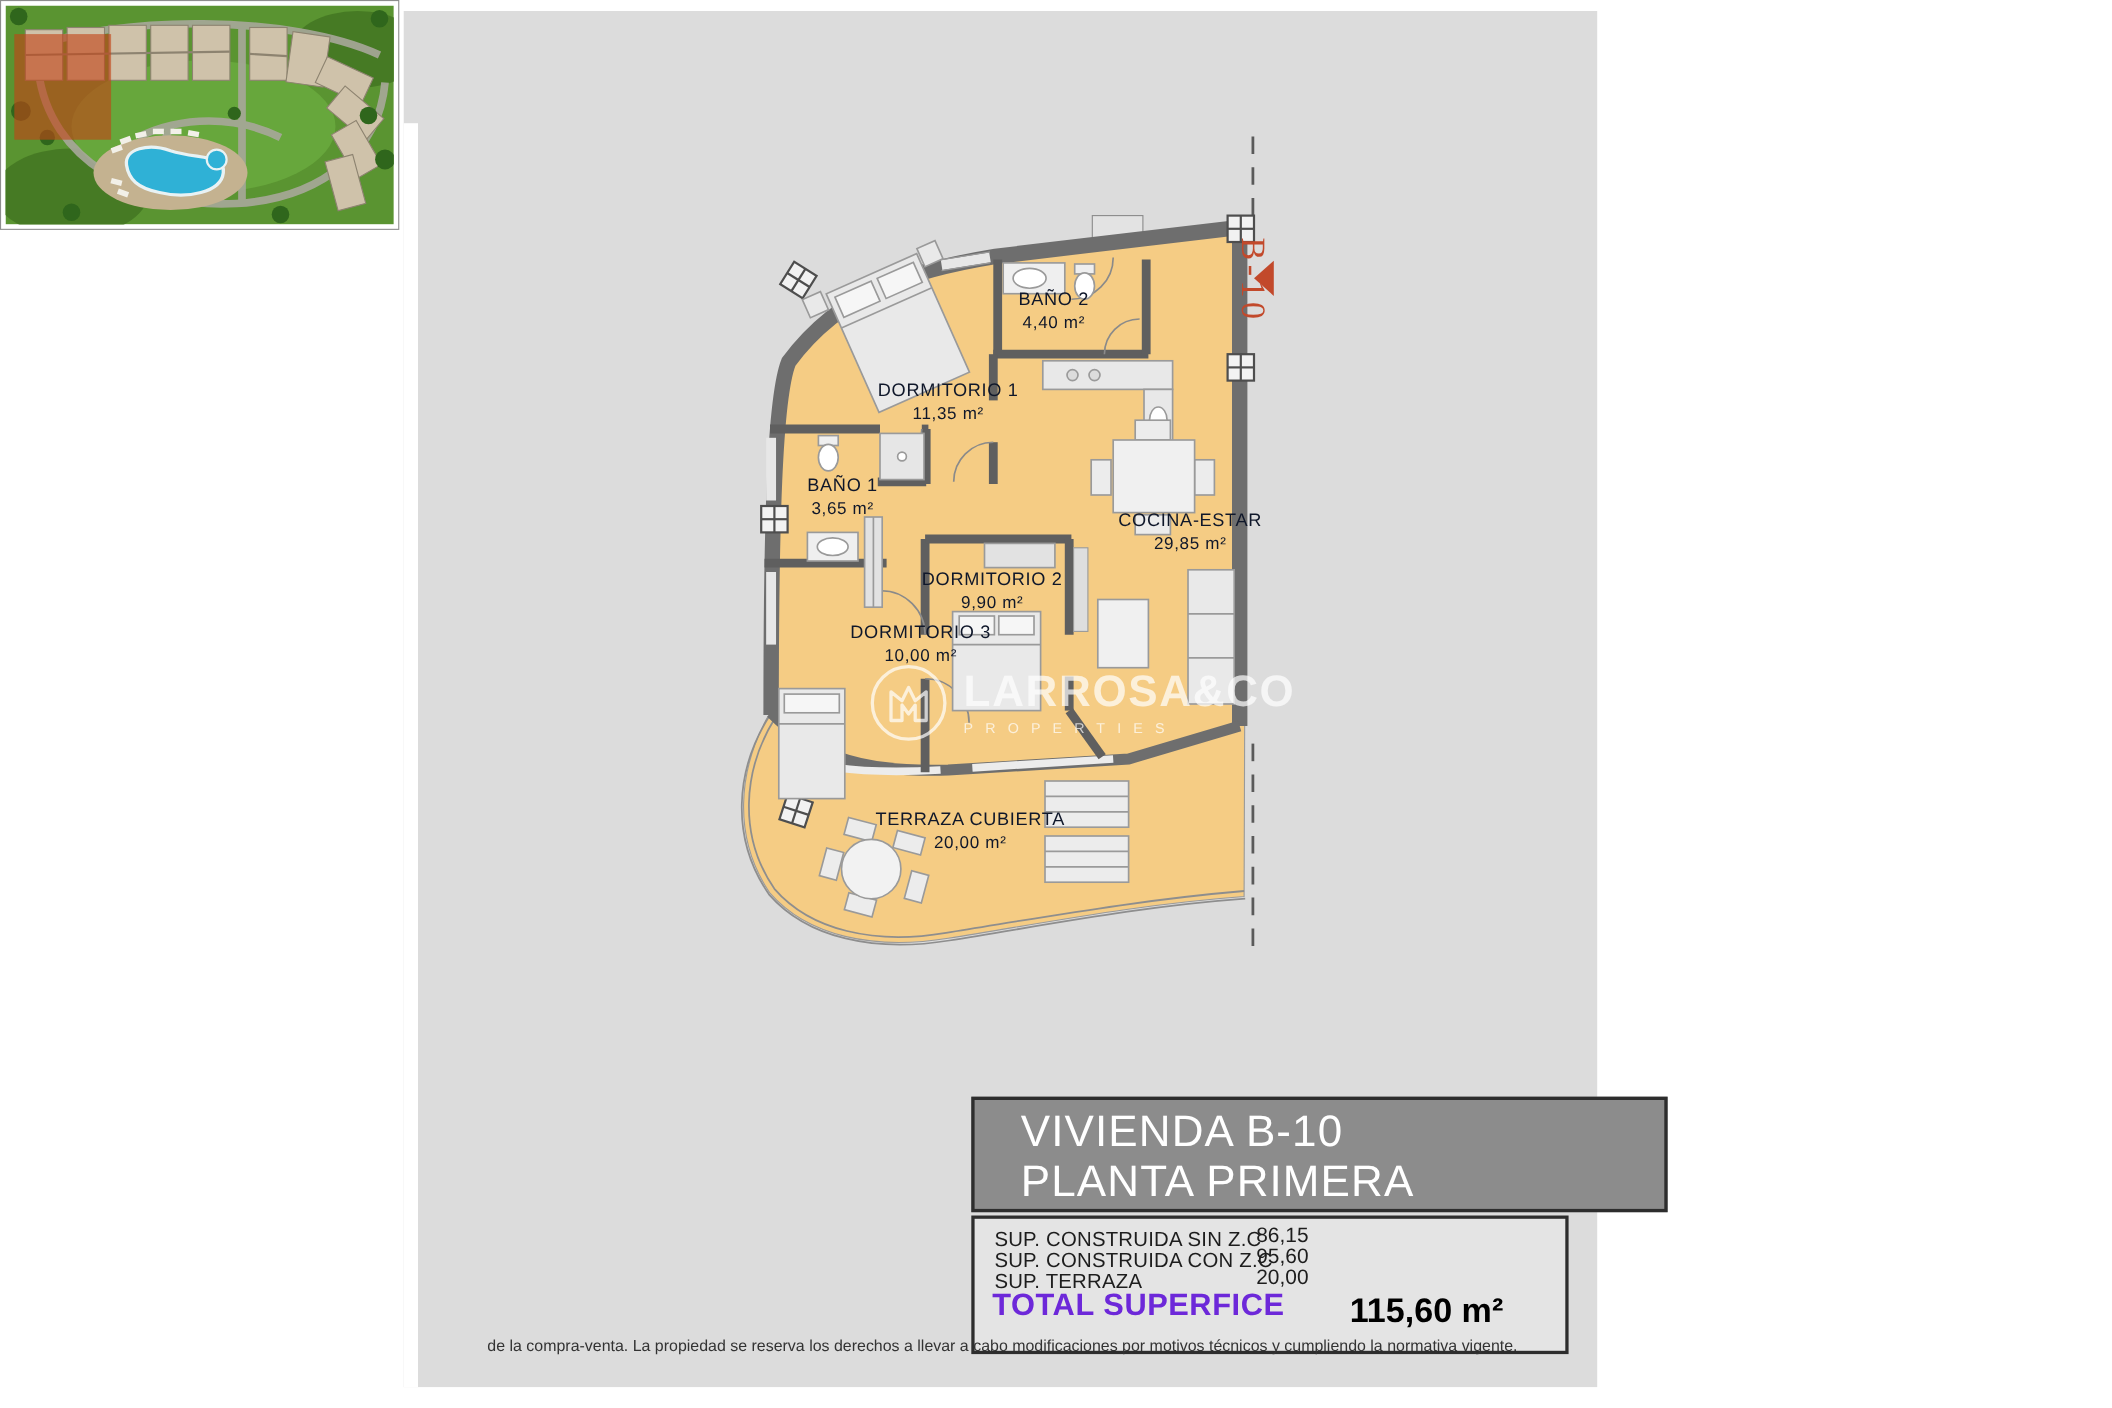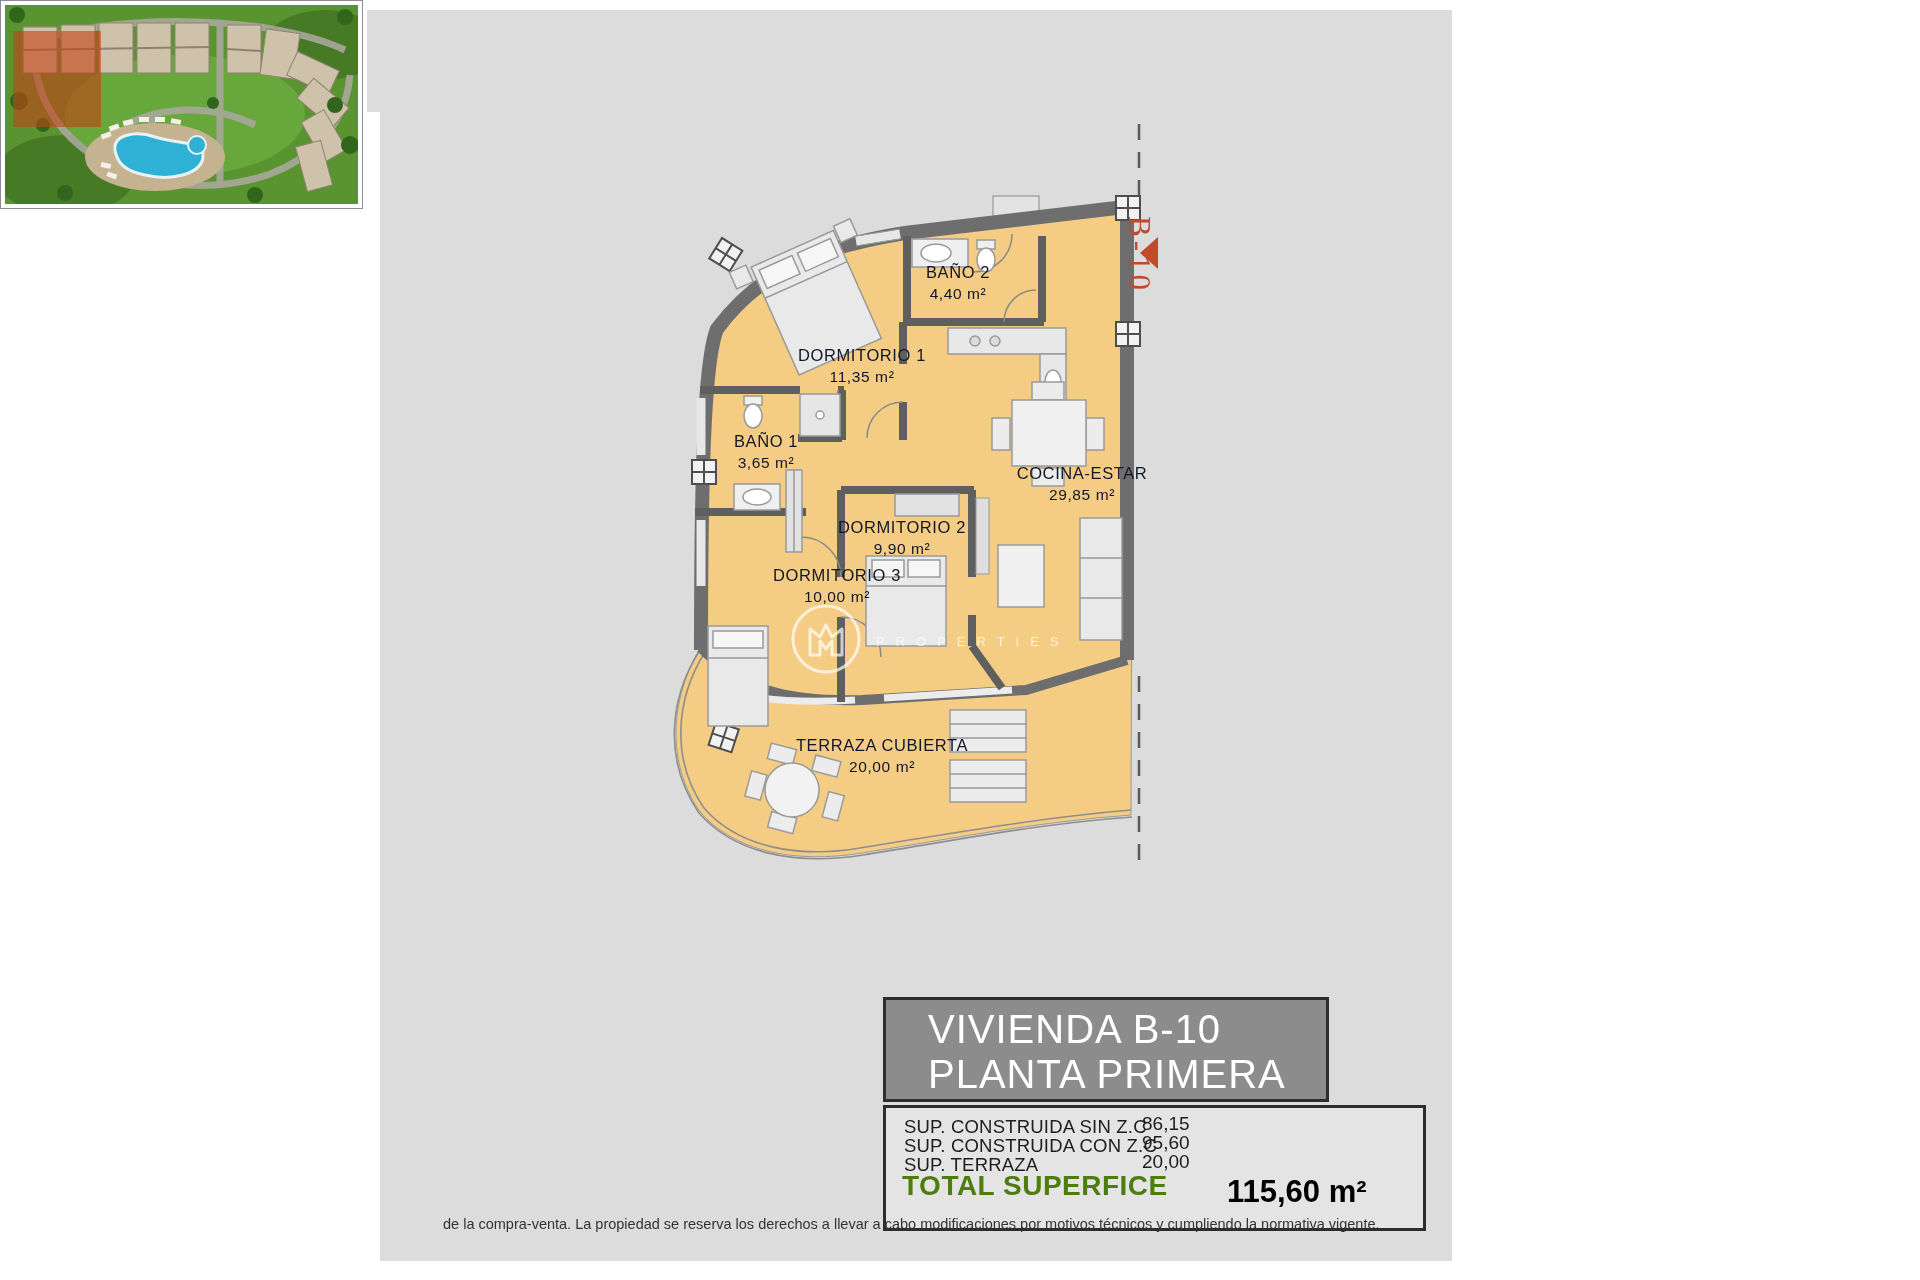--- a/index.html
+++ b/index.html
@@ -35,30 +35,30 @@
   #wm-brand { font-size:40px; font-weight:bold; letter-spacing:1.5px; line-height:40px; }
   #wm-sub   { font-size:13px; letter-spacing:11px; margin-top:5px; }
 
   
   #photo { left:490px; top:997px; width:363px; height:209px; background:#ffffff;
            border:1px solid #8d8d8d; padding:4px; z-index:3; }
   #photo svg { width:100%; height:100%; display:block; }
 
   
   #panel { left:883px; top:997px; width:543px; height:214px; z-index:3; }
-  #panel-header { position:absolute; left:0; top:0; width:446px; height:105px;
+  #panel-header { position:absolute; left:0; top:0; width:633px; height:105px;
                   background:#8c8c8c; border:3px solid #2d2d2d; color:#ffffff;
                   padding:7px 0 0 42px; }
   #panel-header .tl { font-size:40px; line-height:45px; letter-spacing:1px; font-weight:400; }
   #panel-body { position:absolute; left:0; top:108px; width:543px; height:126px;
                 background:#e4e4e4; border:3px solid #2d2d2d; color:#1d1d1d; }
   .srow { position:absolute; left:18px; font-size:18.5px; letter-spacing:.2px; white-space:nowrap; }
   .sval { position:absolute; left:256px; font-size:19px; white-space:nowrap; }
   #total-label { position:absolute; left:16px; top:62px; font-size:28px; font-weight:bold;
-                 color:#4d7c0f; letter-spacing:.5px; }
+                 color:#6d28d9; letter-spacing:.5px; }
   #total-value { position:absolute; left:341px; top:66px; font-size:31px; font-weight:bold; color:#000; }
 
   
   #disclaimer { left:443px; top:1214px; width:1040px; z-index:3;
                 font-size:14.5px; line-height:1.4; color:#333333; }
 </style>
 </head>
 <body>
 
 <div id="sheet" class="abs"></div>
@@ -280,20 +280,21 @@
 
 <div id="unit-arrow" class="abs"></div>
 <div id="unit-text" class="abs">B-10</div>
 
 <div id="watermark" class="abs">
   <svg id="wm-badge" viewBox="0 0 72 72">
     <circle cx="36" cy="36" r="33" fill="none" stroke="rgba(255,255,255,.82)" stroke-width="3"></circle>
     <path d="M 20,52 L 20,26 L 30,34 L 36,22 L 42,34 L 52,26 L 52,52 L 42,52 L 42,38 L 36,46 L 30,38 L 30,52 Z" fill="none" stroke="rgba(255,255,255,.82)" stroke-width="3" stroke-linejoin="round"></path>
   </svg>
   <div id="wm-texts">
+    <div id="wm-brand">LARROSA&amp;CO</div>
     <div id="wm-sub">PROPERTIES</div>
   </div>
 </div>
 
 <div id="photo">
   <svg viewBox="0 0 353 199" preserveAspectRatio="none">
     <rect width="353" height="199" fill="#5a9431"></rect>
     <ellipse cx="60" cy="170" rx="70" ry="40" fill="#467a24"></ellipse>
     <ellipse cx="320" cy="40" rx="60" ry="35" fill="#467a24"></ellipse>
     <ellipse cx="180" cy="110" rx="120" ry="60" fill="#67a73c"></ellipse>

